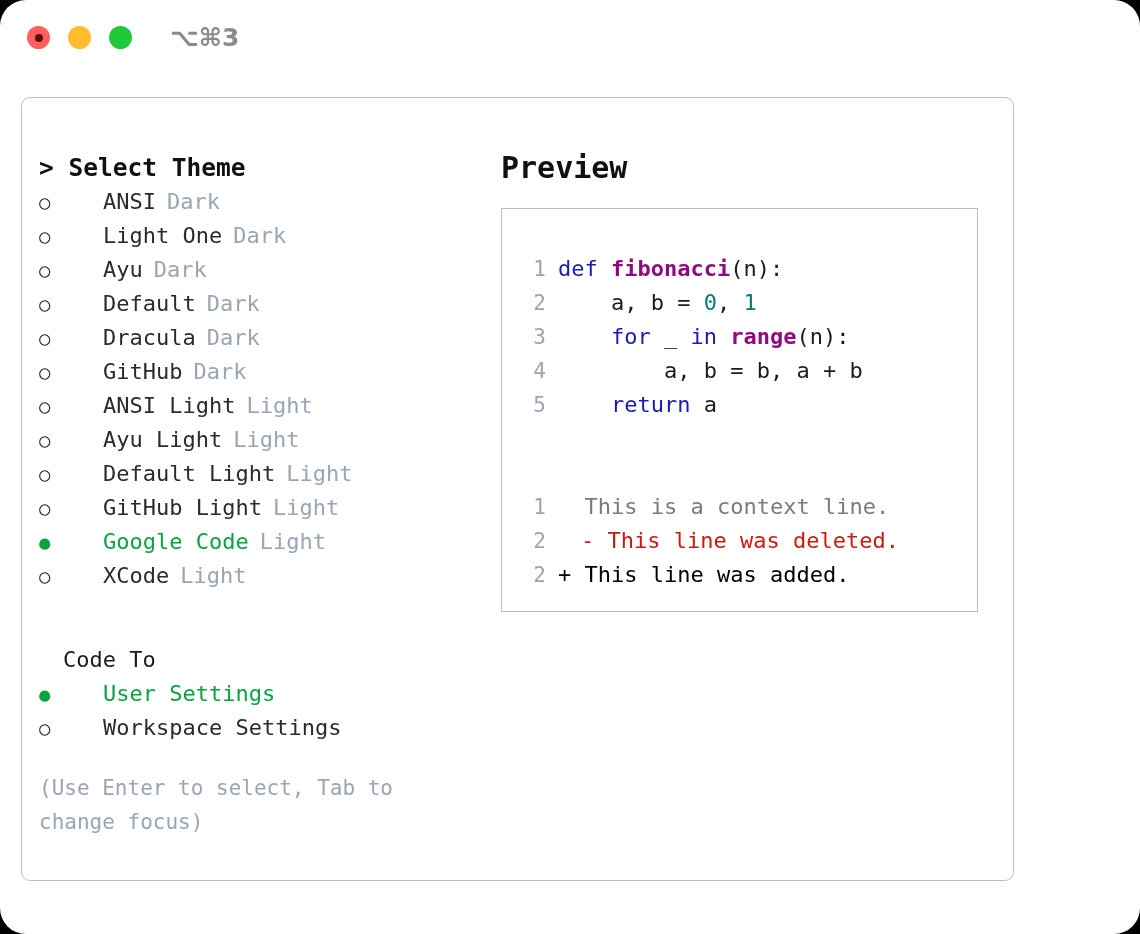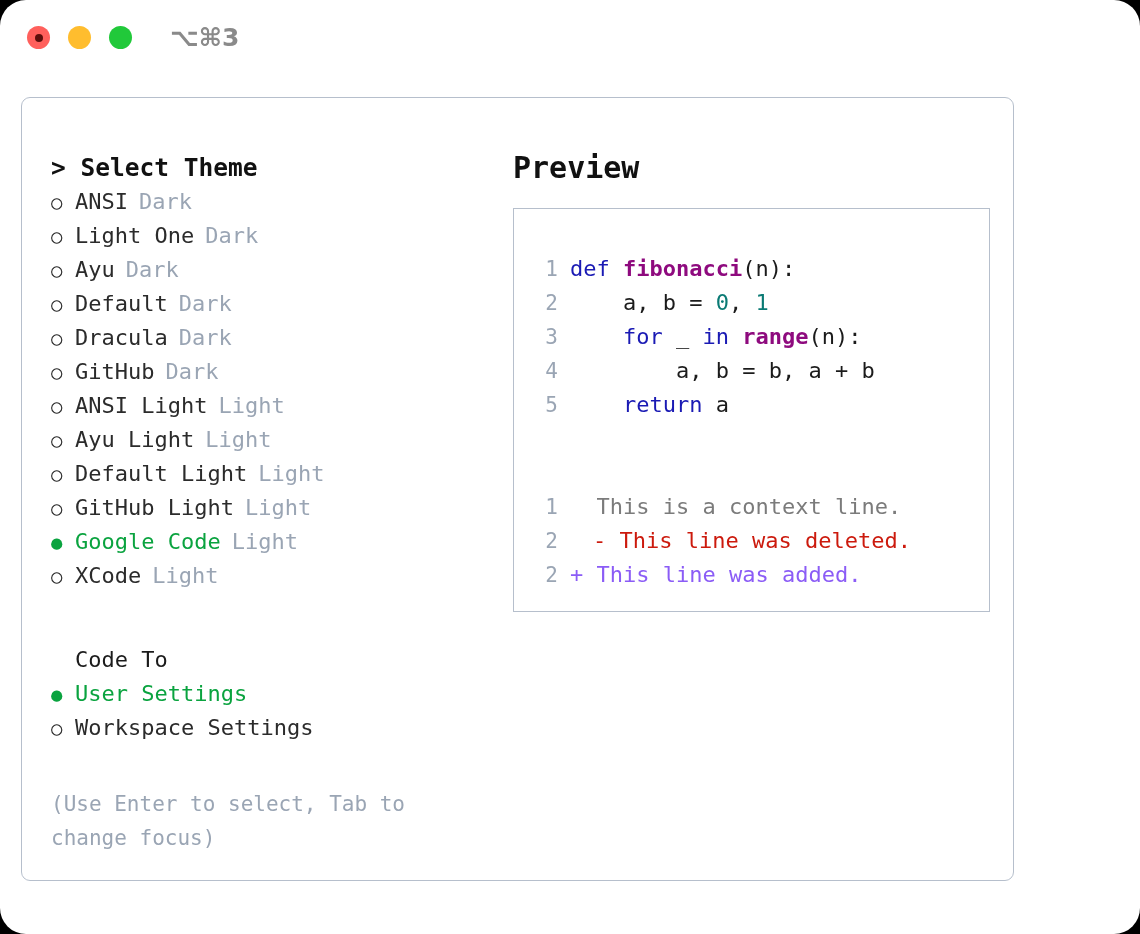--- a/index.html
+++ b/index.html
@@ -80,21 +80,21 @@
     top: 97px;
     width: 993px;
     height: 784px;
     border: 1.5px solid #b6bfcc;
     border-radius: 9px;
     background: #ffffff;
   }
 
   .columns {
     position: absolute;
-    left: 12px; top: 0;
+    left: 0; top: 0;
     width: 100%; height: 100%;
   }
 
   
   .left-col {
     position: absolute;
     left: 17px;
     top: 53px;
     width: 450px;
   }
@@ -120,41 +120,41 @@
     white-space: pre;
   }
   .opt .bullet {
     width: 24px;
     flex: 0 0 24px;
     font-size: 19px;
     color: #2b2b2b;
     line-height: 34px;
   }
   .opt .bullet.filled { color: #0aa33f; font-size: 19px; }
-  .opt .opt-label { color: #2b2b2b; }
+  .opt .opt-label { color: #2b2b2b; margin-left: 40px; }
   .opt.selected .opt-label { color: #0aa33f; }
   .opt .opt-tag {
     color: #9aa5b4;
     margin-left: 11px;
   }
 
   .section-gap { height: 50px; }
 
   .subheading {
     font-size: 22px;
     color: #1b1b1b;
     line-height: 34px;
     height: 34px;
     padding-left: 24px;
     white-space: pre;
     font-weight: 400;
   }
 
   .hint {
-    margin-top: 42px;
+    margin-top: 26px;
     font-size: 21px;
     color: #9aa5b4;
     line-height: 34px;
     width: 405px;
     white-space: pre-wrap;
   }
 
   
   .right-col {
     position: absolute;
@@ -199,21 +199,21 @@
 
   .tok-kw   { color: #1a1ab4; }
   .tok-fn   { color: #8e0a7e; font-weight: bold; }
   .tok-num  { color: #0a7a74; }
   .tok-plain{ color: #1b1b1b; }
 
   .blank-line { height: 34px; }
 
   .diff-ctx { color: #7b7b7b; }
   .diff-del { color: #cc1a0d; margin-left: 23px; }
-  .diff-add { color: #8b5cf6; }
+  .diff-add { color: #000000; }
 </style>
 </head>
 <body>
 
 <div class="window">
 
   <div class="titlebar">
     <div class="traffic-lights">
       <span class="dot dot-red"></span>
       <span class="dot dot-yellow"></span>

